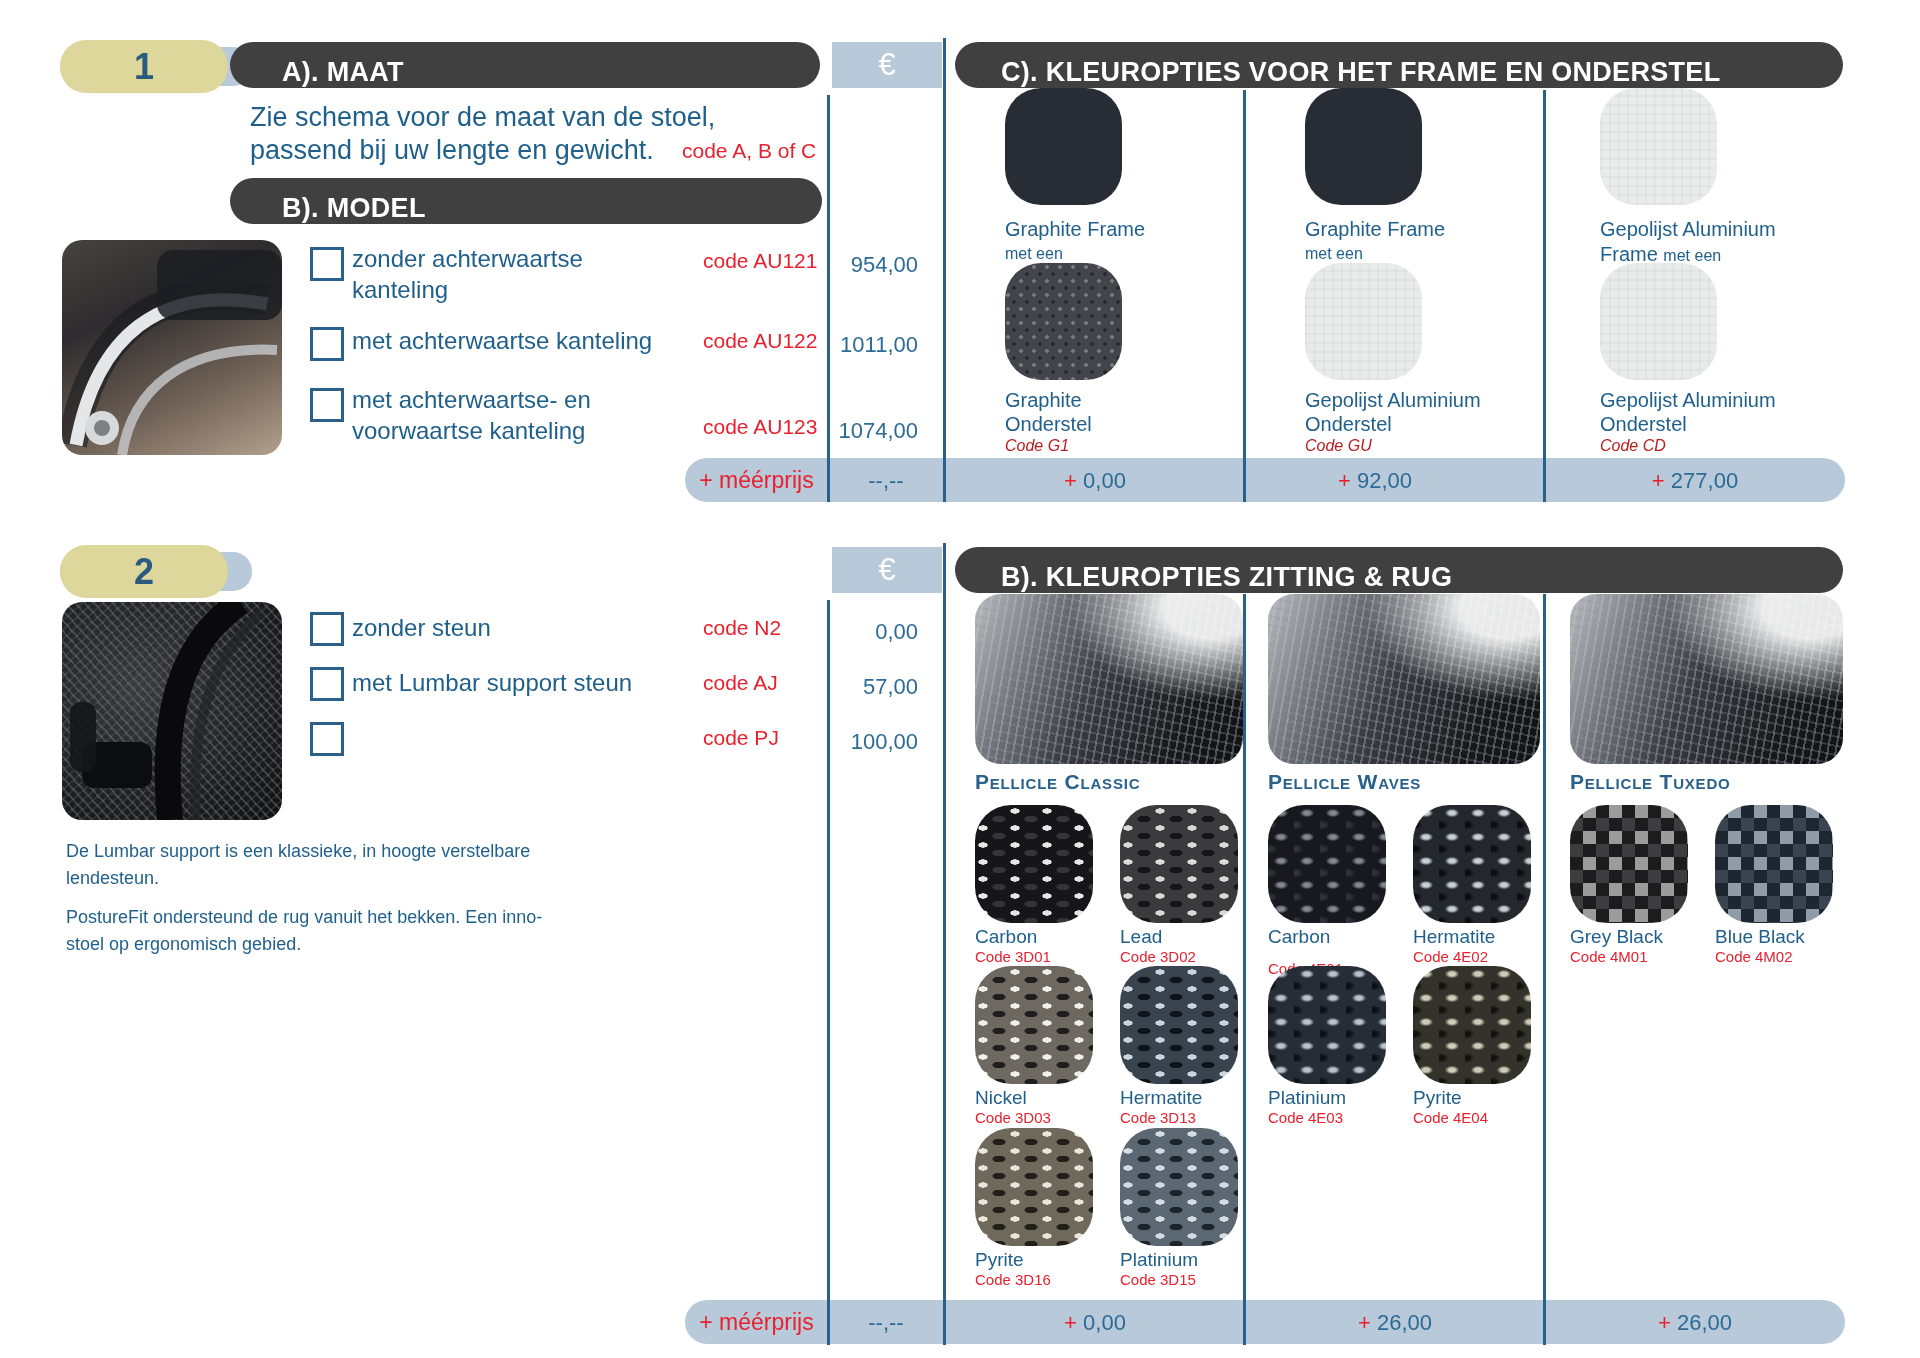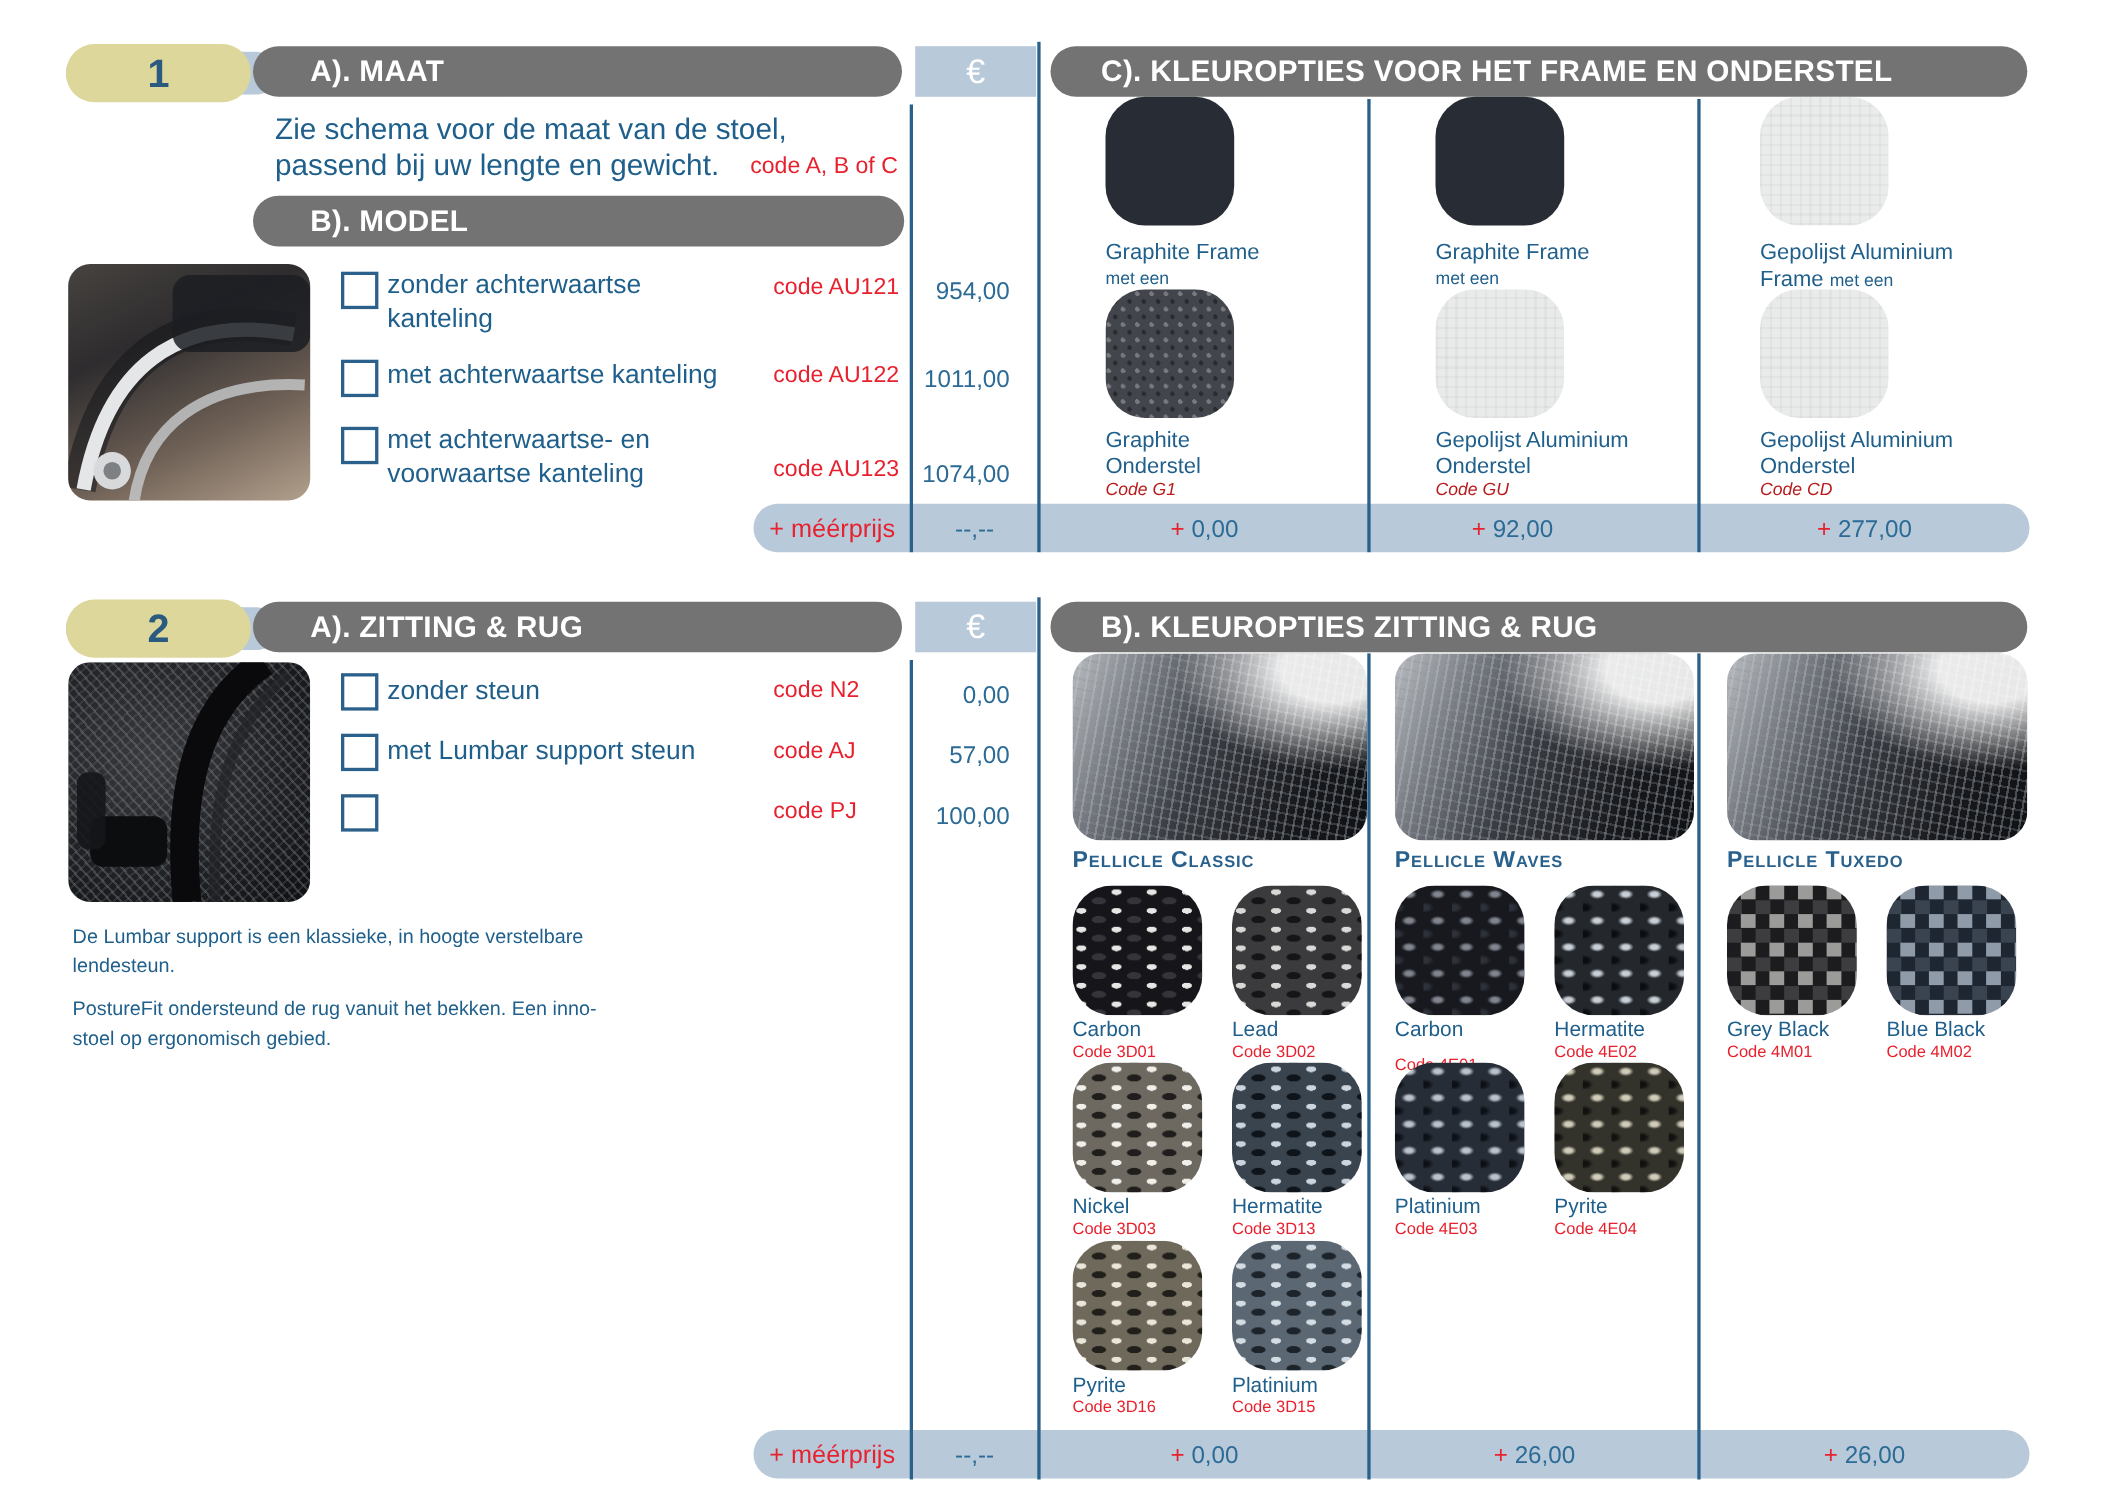--- a/index.html
+++ b/index.html
@@ -1,21 +1,21 @@
 <!DOCTYPE html>
 <html><head>
 <meta charset="utf-8">
 <style>
   html,body{margin:0;padding:0;background:#ffffff;}
   .sheet{position:relative;width:1920px;height:1358px;background:#ffffff;overflow:hidden;
          font-family:"Liberation Sans", sans-serif;}
 
   
-  .bar{position:absolute;height:46px;background:#737373;border-radius:23px;color:#ffffff;
-       font-weight:bold;font-size:27px;letter-spacing:0.3px;display:flex;align-items:center;padding-left:52px;box-sizing:border-box;}
+  .bar{position:absolute;height:46px;background:#404040;border-radius:23px;color:#ffffff;
+       font-weight:bold;font-size:27px;letter-spacing:0.3px;display:flex;align-items:flex-end;padding-left:52px;box-sizing:border-box;}
   .euro-cell{position:absolute;width:110px;height:46px;background:#b8c9da;color:#ffffff;
        font-size:31px;display:flex;align-items:center;justify-content:center;font-weight:normal;}
 
   
   .badge-under{position:absolute;width:192px;height:39px;border-radius:19px;background:#b8c9da;}
   .badge{position:absolute;width:168px;height:53px;border-radius:26px;background:#ddd79c;
          display:flex;align-items:center;justify-content:center;color:#2a5a80;font-size:36px;font-weight:bold;}
 
   
   .vline{position:absolute;width:3px;background:#2b608b;}
@@ -179,23 +179,20 @@
 
   <div class="vline" style="left:827px;top:95px;height:407px;"></div>
   <div class="vline" style="left:943px;top:38px;height:464px;"></div>
   <div class="vline" style="left:1243px;top:90px;height:412px;"></div>
   <div class="vline" style="left:1543px;top:90px;height:412px;"></div>
 
   <div class="badge-under" style="left:60px;top:552px;"></div>
   <div class="badge" style="left:60px;top:545px;">
     <span>2</span>
   </div>
-  <div class="bar" style="left:230px;top:547px;width:590px;">
-    <span>A). ZITTING &amp; RUG</span>
-  </div>
   <div class="euro-cell" style="left:832px;top:547px;">
     <span>€</span>
   </div>
   <div class="bar" style="left:955px;top:547px;width:888px;padding-left:46px;">
     <span>B). KLEUROPTIES ZITTING &amp; RUG</span>
   </div>
 
   <div class="photo photo-mesh" style="left:62px;top:602px;width:220px;height:218px;">
     <svg width="220" height="218" viewBox="0 0 220 218">
       <path d="M178,0 C120,40 98,110 108,218" fill="none" stroke="#0a0a0c" stroke-width="26"></path>

